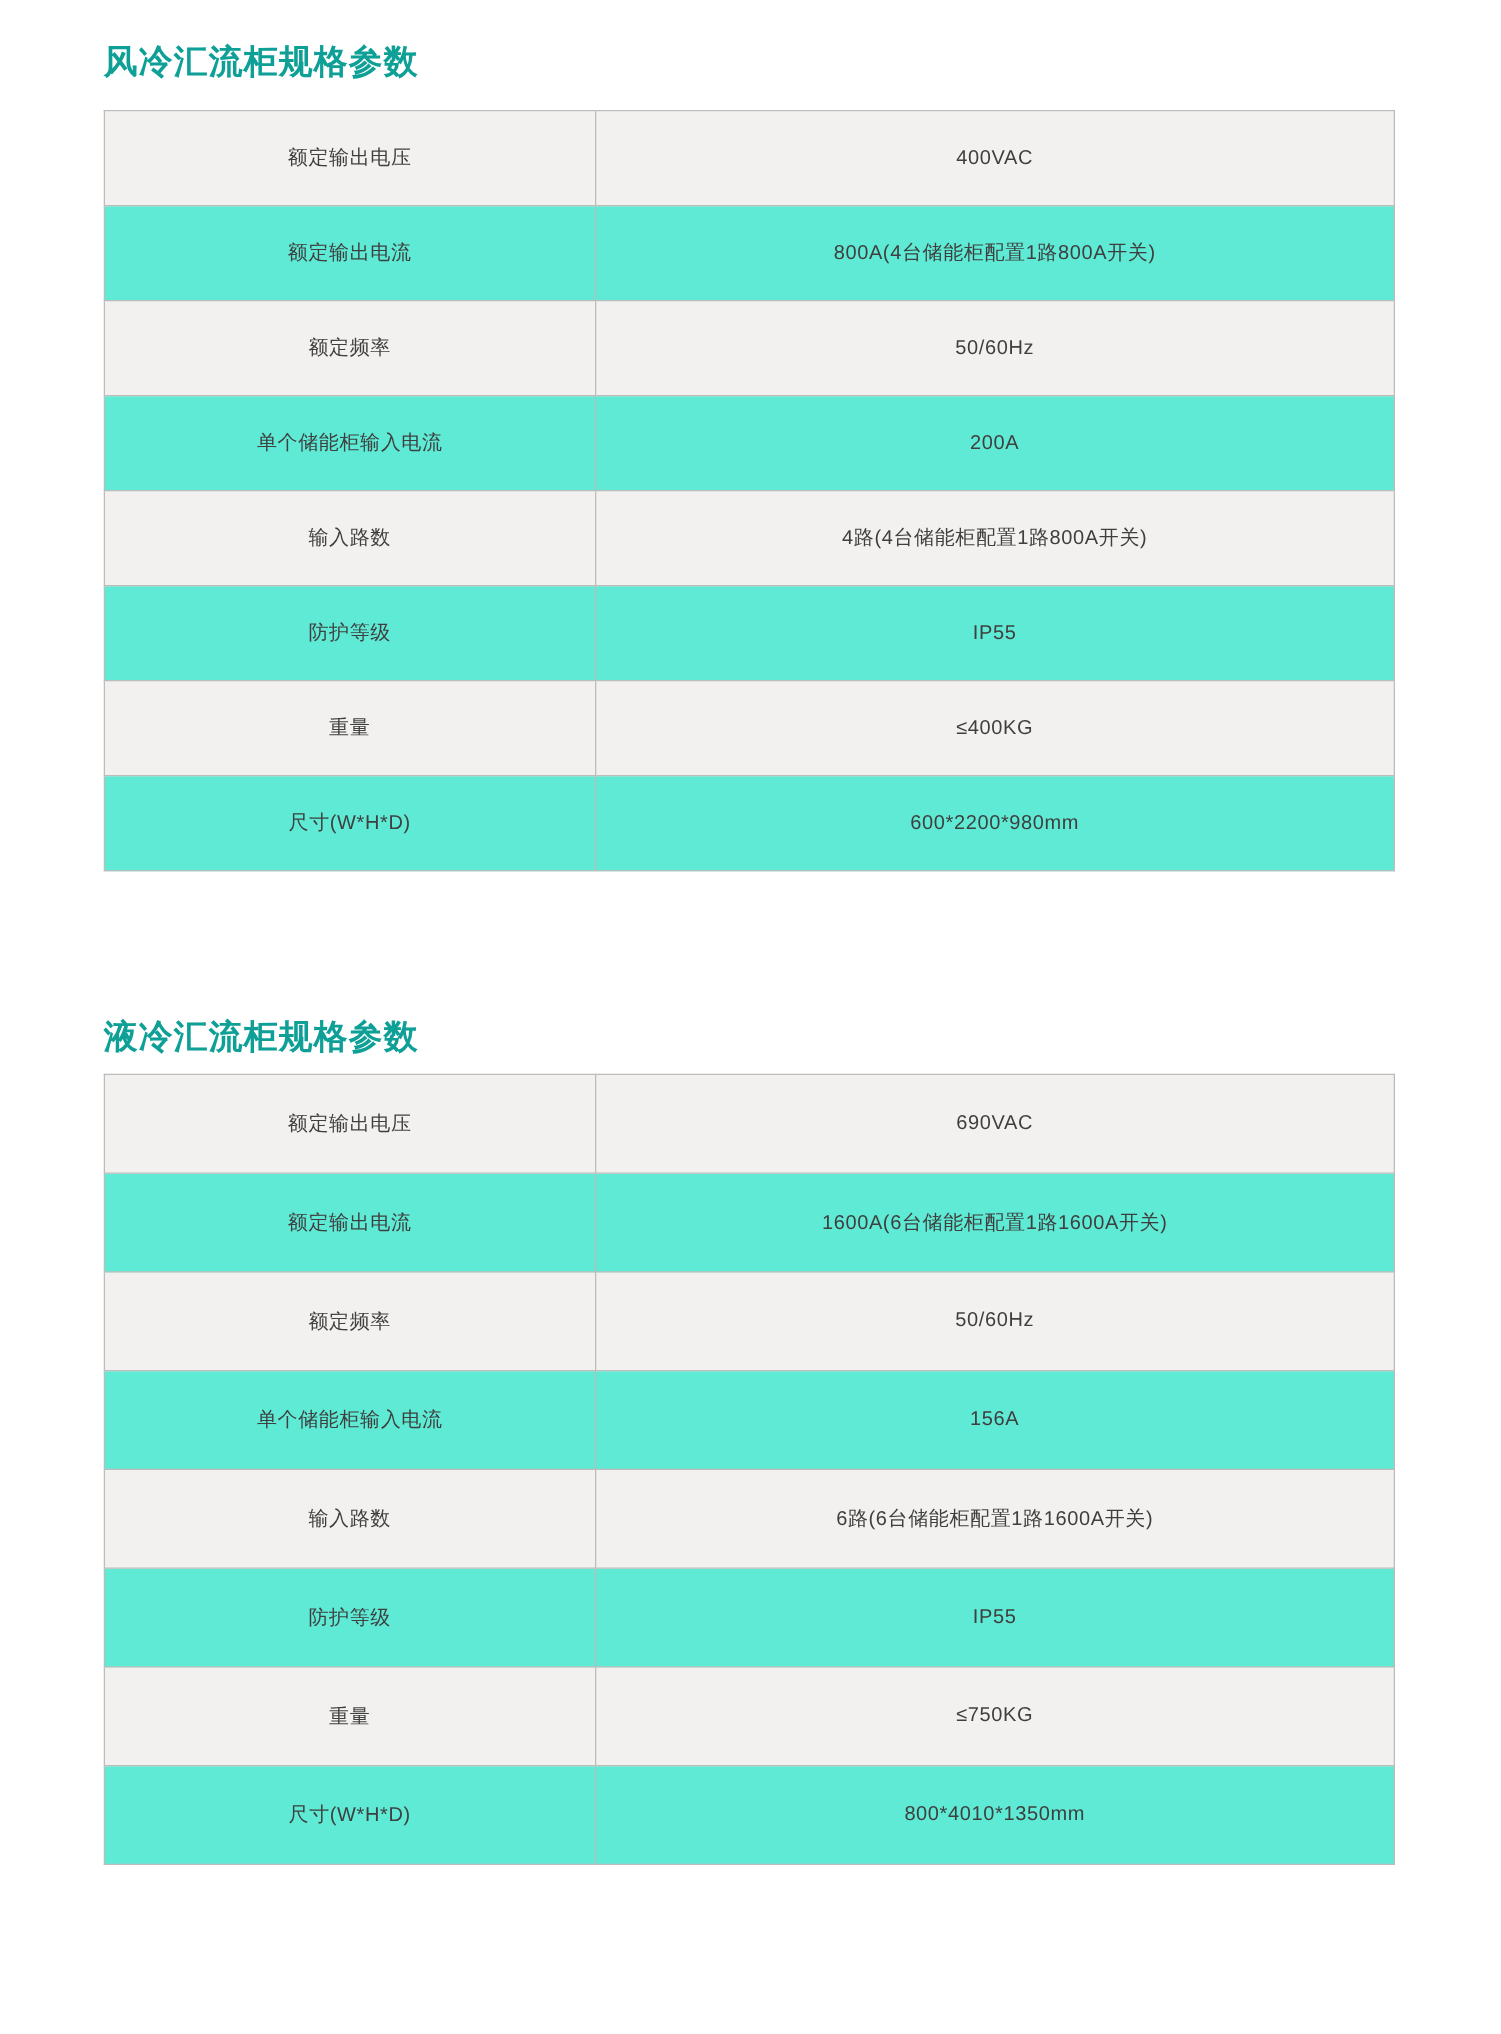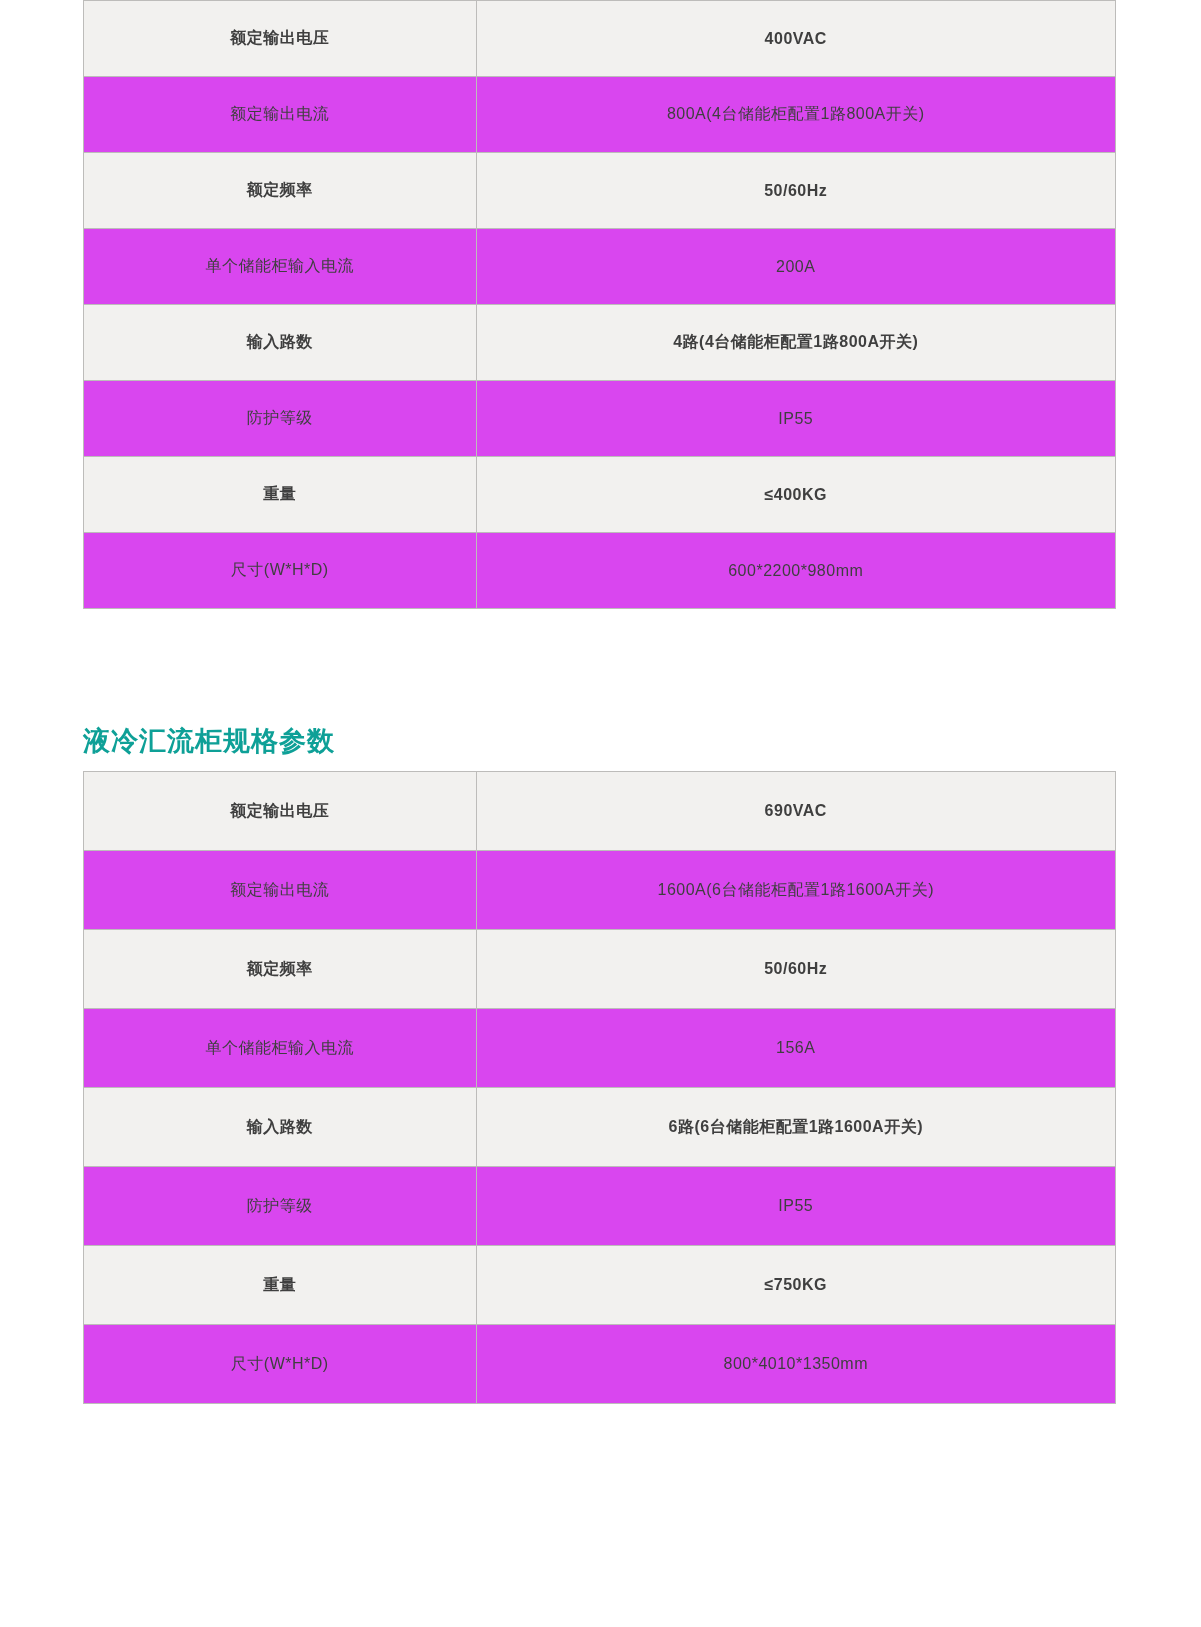--- a/index.html
+++ b/index.html
@@ -39,38 +39,38 @@
     border: 1px solid #bdbcba;
   }
   table.spec-table td {
     border: 1px solid #bdbcba;
     text-align: center;
     vertical-align: middle;
     font-size: 16px;
     color: #3f3f3f;
     letter-spacing: 0.5px;
     padding: 0 10px;
-    background: #d946ef;
+    background: #5eead4;
   }
   table.spec-table td.cell-label {
     width: 36%;
   }
   table.spec-table tr.row-alt td {
     background: #f2f1ef;
-    font-weight: bold;
   }
   .section-air table.spec-table td { height: 75px; }
   .section-liquid table.spec-table td { height: 78px; }
 </style>
 </head>
 <body>
 
 <div class="page">
 
   <section class="section-air">
+    <h2 class="section-title">风冷汇流柜规格参数</h2>
     <table class="spec-table">
       <tbody>
         <tr class="row-alt">
           <td class="cell-label">额定输出电压</td>
           <td class="cell-value">400VAC</td>
         </tr>
         <tr>
           <td class="cell-label">额定输出电流</td>
           <td class="cell-value">800A(4台储能柜配置1路800A开关)</td>
         </tr>

